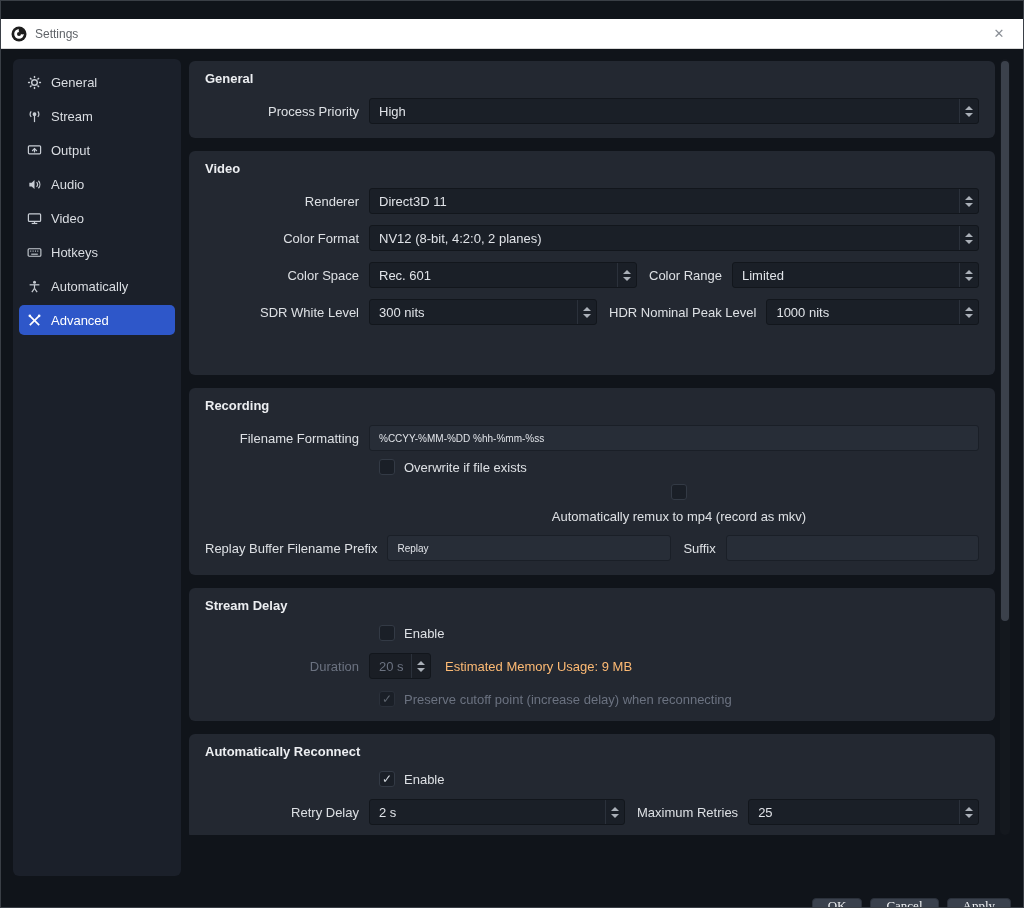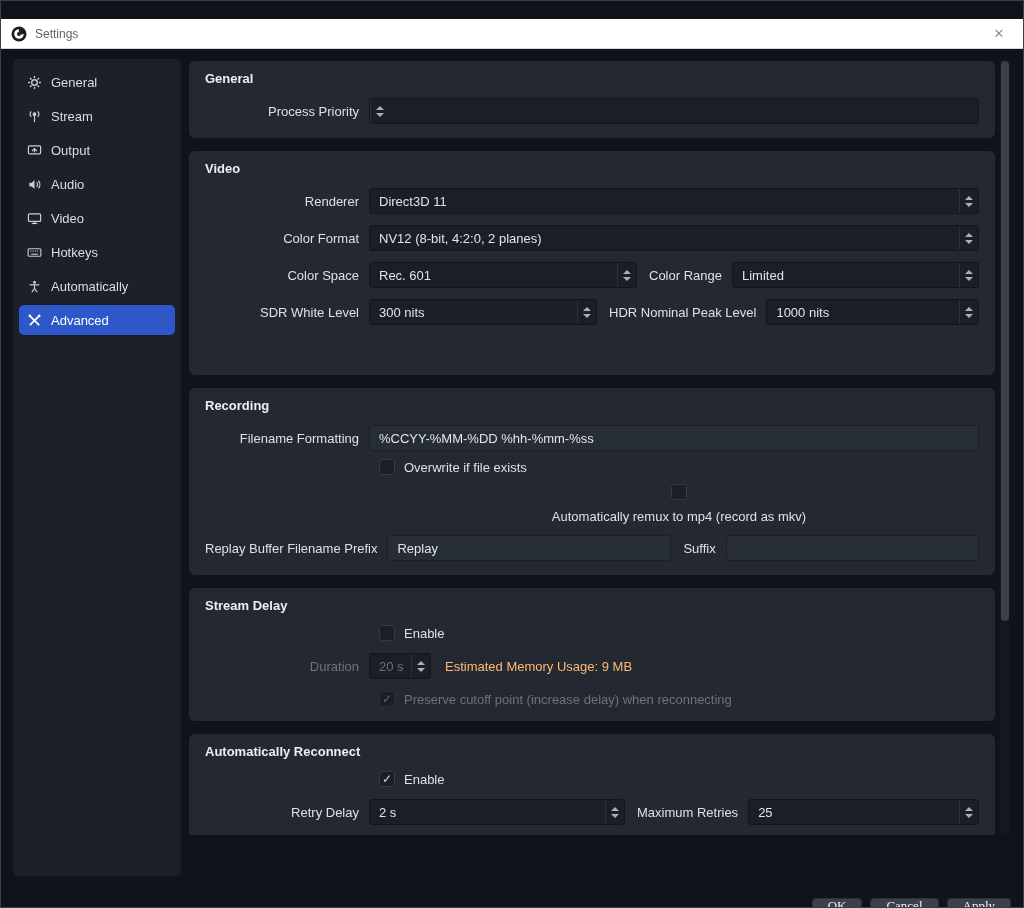--- a/index.html
+++ b/index.html
@@ -33,21 +33,21 @@
   .row:last-child { margin-bottom:0; }
   .row-label { flex:0 0 164px; text-align:right; padding-right:10px; color:#dde0e4; white-space:nowrap; }
   .mid-label { margin:0 10px 0 12px; color:#dde0e4; white-space:nowrap; }
 
   .combo, .spin { height:26px; background:#1a1f27; border:1px solid #12161c; border-radius:3px; display:flex; align-items:center; color:#e0e3e8; position:relative; overflow:hidden; }
   .combo-value { flex:1; padding:0 9px; white-space:nowrap; overflow:hidden; }
   .arrows { align-self:stretch; width:19px; flex:0 0 19px; display:flex; flex-direction:column; justify-content:center; align-items:center; gap:3px; border-left:1px solid #2b313b; }
   .arr-up { width:0; height:0; border-left:4px solid transparent; border-right:4px solid transparent; border-bottom:4px solid #aab0b8; }
   .arr-dn { width:0; height:0; border-left:4px solid transparent; border-right:4px solid transparent; border-top:4px solid #aab0b8; }
 
-  .text-input { height:26px; background:#272d37; border:1px solid #1a1f27; border-radius:3px; color:#e0e3e8; padding:0 9px; font-family:"Liberation Sans", sans-serif; font-size:13px; outline:none; }
+  .text-input { height:26px; background:#272d37; border:1px solid #1a1f27; border-radius:3px; color:#e0e3e8; padding:0 9px; font-family:"Liberation Sans", sans-serif; font-size:10px; outline:none; }
 
   .flex1 { flex:1; }
   .w268 { width:268px; flex:0 0 268px; }
   .w228 { width:228px; flex:0 0 228px;align-items:center; }
   .w284 { width:284px; flex:0 0 284px; }
   .w256 { width:256px; flex:0 0 256px; }
   .w62  { width:62px;  flex:0 0 62px; }
 
   .cb-row { display:flex; align-items:center; gap:9px; margin-left:174px; margin-bottom:10px; }
   .cb-row:last-child { margin-bottom:0; }
@@ -194,20 +194,21 @@
       </div>
     </div>
 
     <div class="scrollarea">
 
       <div class="section">
         <div class="section-title">General</div>
         <div class="row">
           <span class="row-label">Process Priority</span>
           <div class="combo flex1">
+            <span class="combo-value">High</span>
             <span class="arrows">
                 <i class="arr-up"></i>
                 <i class="arr-dn"></i>
               </span>
           </div>
         </div>
       </div>
 
       <div class="section video-pad">
         <div class="section-title">Video</div>

